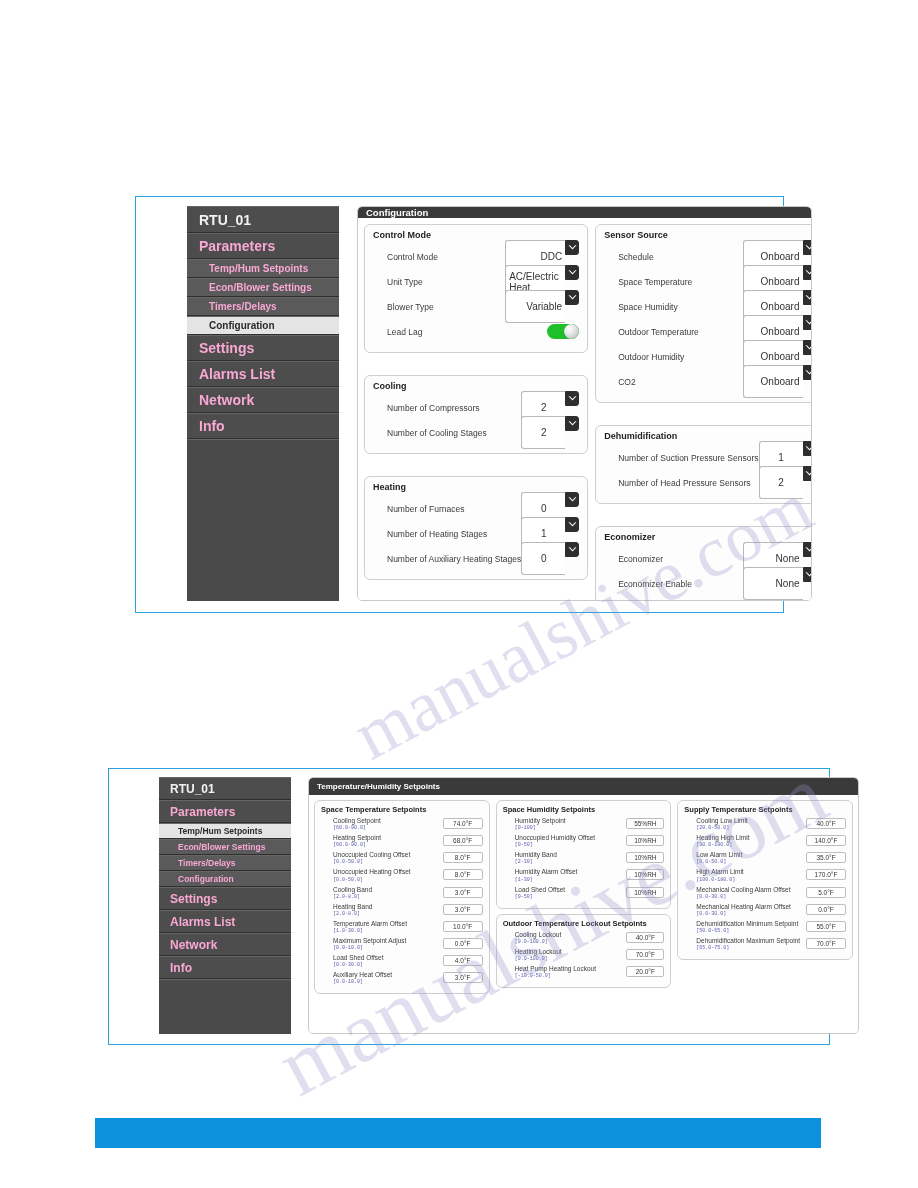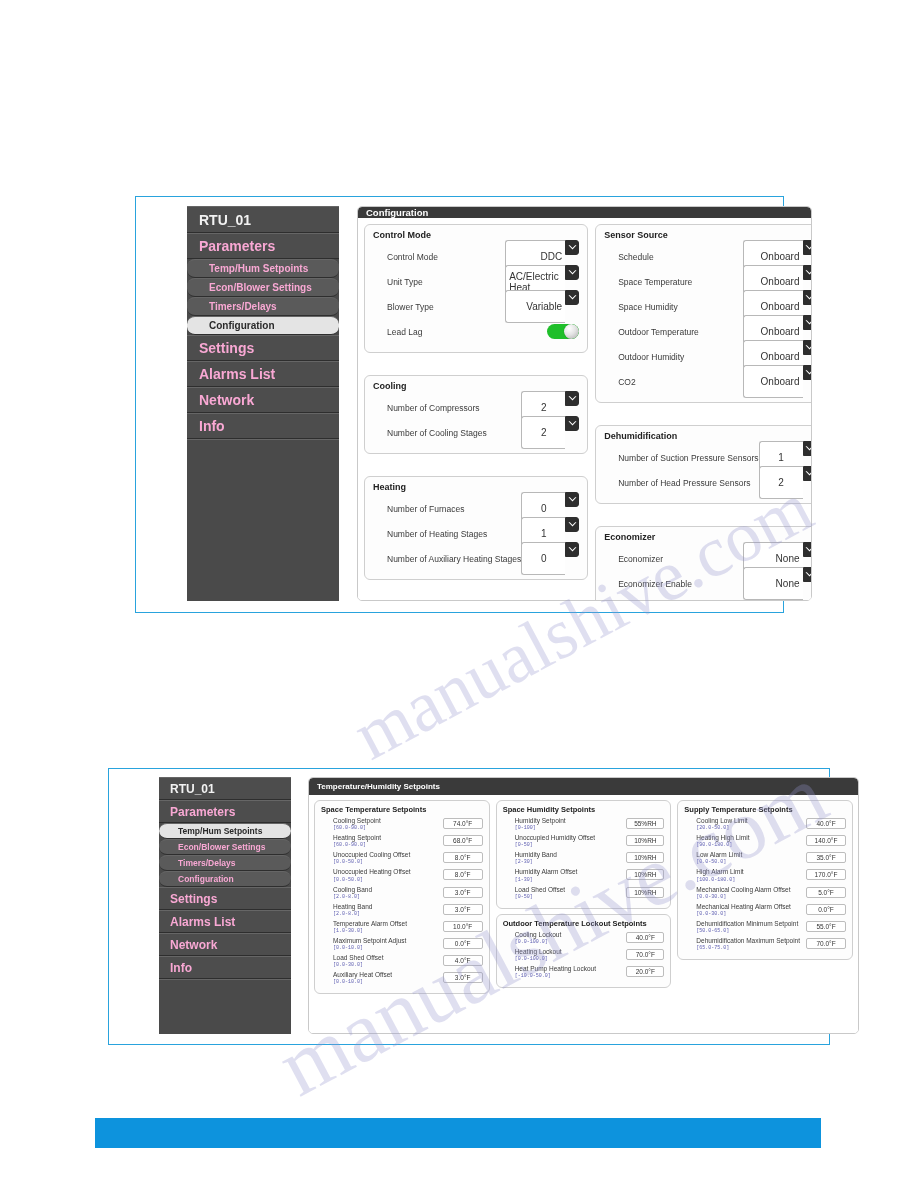--- a/index.html
+++ b/index.html
@@ -61,21 +61,21 @@
     color:#f9a8d4;
     background:#4d4d4d;
     border-bottom:1px solid #2e2e2e;
     border-top:1px solid #666;
     display:flex;align-items:center;
   }
   .nav-title{
     background:#4d4d4d;font-weight:bold;color:#f2f2f2;
   }
   .nav-main{font-weight:bold;}
-  .nav-sub{background:#5a5a5a;font-weight:bold;border-radius:8px;}
+  .nav-sub{background:#5a5a5a;font-weight:bold;}
   .nav-sub.active{background:#e4e4e4;color:#2a2a2a;}
   .sb-filler{background:#4a4a4a;flex:1 1 auto;border-top:1px solid #666;}
 
   #shot-config .nav-title{height:27px;padding-left:12px;font-size:14px;}
   #shot-config .nav-main{height:26px;padding-left:12px;font-size:14px;}
   #shot-config .nav-sub{height:19px;padding-left:22px;font-size:10px;}
 
   #shot-setpoints .nav-title{height:23px;padding-left:11px;font-size:12px;}
   #shot-setpoints .nav-main{height:23px;padding-left:11px;font-size:12px;}
   #shot-setpoints .nav-sub{height:16px;padding-left:19px;font-size:8.5px;}

